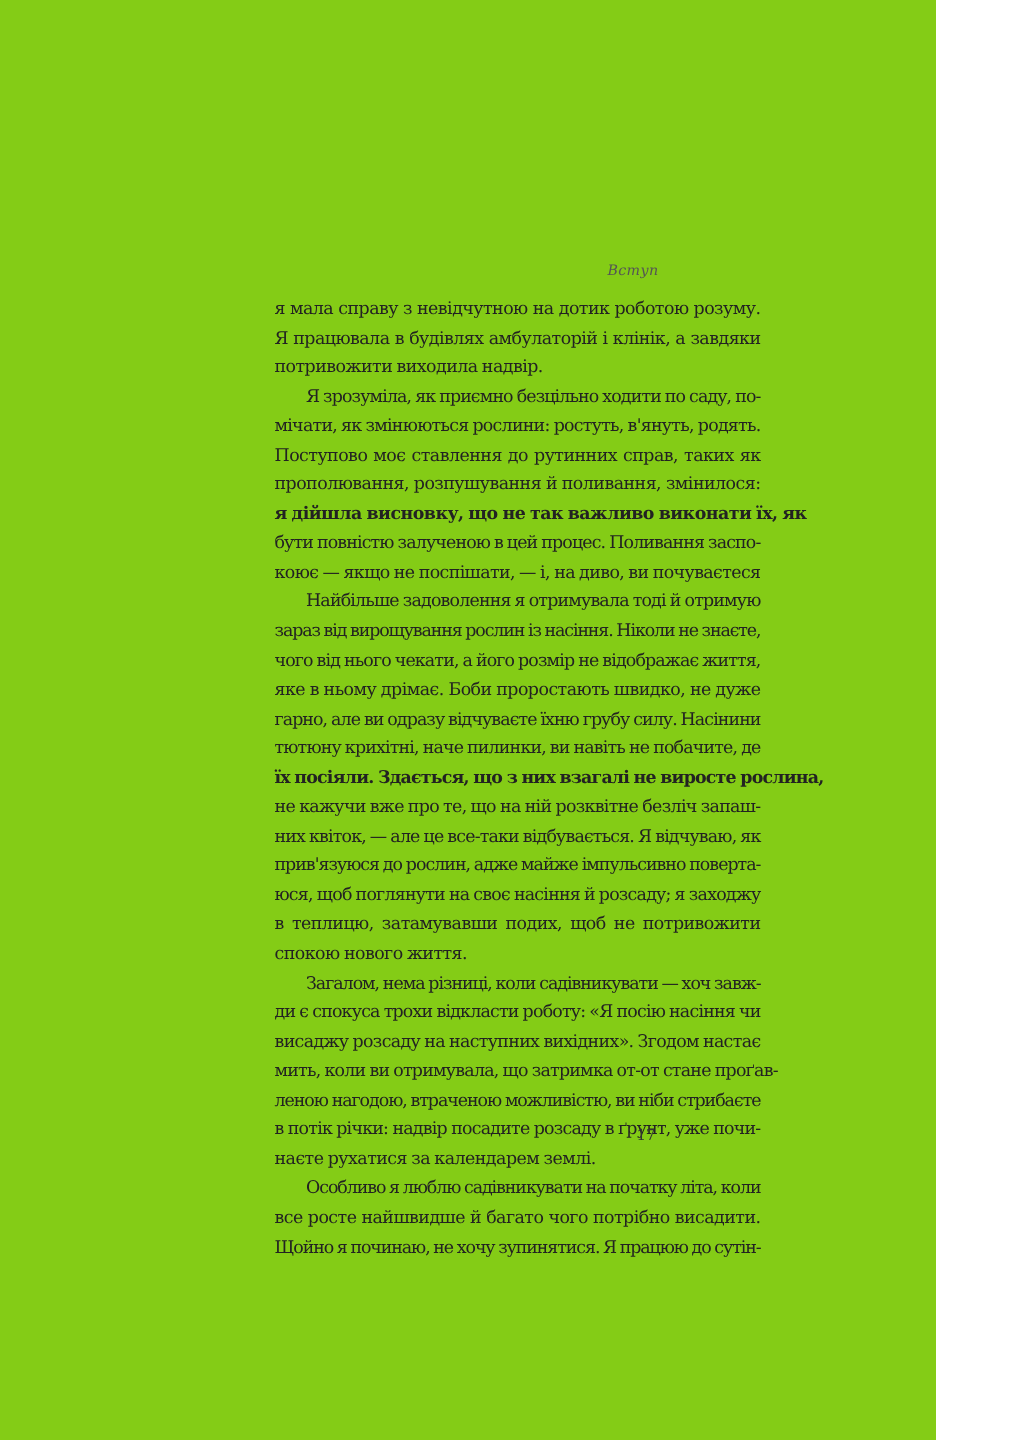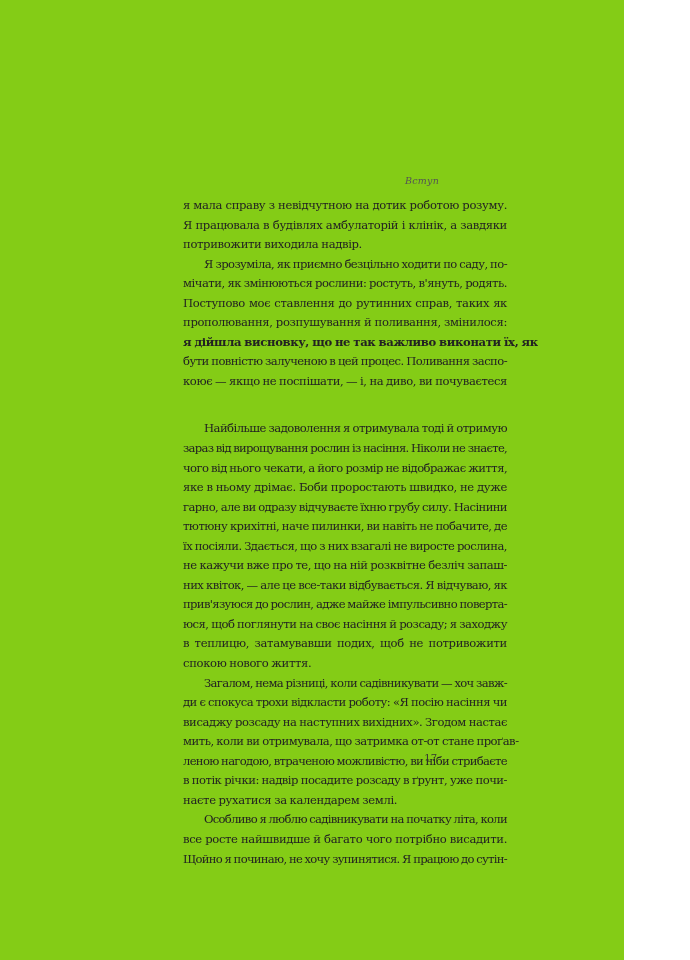--- a/index.html
+++ b/index.html
@@ -72,27 +72,27 @@
       <span class="line" style="white-space: nowrap;">я мала справу з невідчутною на дотик роботою розуму.</span>
       <span class="line" style="white-space: nowrap;">Я працювала в будівлях амбулаторій і клінік, а завдяки</span>
       <span class="line last" style="white-space: nowrap;">потривожити виходила надвір.</span>
       <span class="line indent" style="white-space: nowrap; letter-spacing: -0.579068px;">Я зрозуміла, як приємно безцільно ходити по саду, по-</span>
       <span class="line" style="white-space: nowrap; letter-spacing: -0.490067px;">мічати, як змінюються рослини: ростуть, в'януть, родять.</span>
       <span class="line" style="white-space: nowrap;">Поступово моє ставлення до рутинних справ, таких як</span>
       <span class="line" style="white-space: nowrap;">прополювання, розпушування й поливання, змінилося:</span>
       <span class="line" style="white-space: nowrap; font-weight: bold;">я дійшла висновку, що не так важливо виконати їх, як</span>
       <span class="line" style="white-space: nowrap; letter-spacing: -0.566725px;">бути повністю залученою в цей процес. Поливання заспо-</span>
       <span class="line" style="white-space: nowrap; letter-spacing: -0.397743px;">коює — якщо не поспішати, — і, на диво, ви почуваєтеся</span>
-      <span class="line indent" style="white-space: nowrap; letter-spacing: -0.542602px; margin-top: 28px;">Найбільше задоволення я отримувала тоді й отримую</span>
+      <span class="line indent" style="white-space: nowrap; letter-spacing: -0.542602px;">Найбільше задоволення я отримувала тоді й отримую</span>
       <span class="line" style="white-space: nowrap; letter-spacing: -0.731196px;">зараз від вирощування рослин із насіння. Ніколи не знаєте,</span>
       <span class="line" style="white-space: nowrap; letter-spacing: -0.56875px;">чого від нього чекати, а його розмір не відображає життя,</span>
       <span class="line" style="white-space: nowrap;">яке в ньому дрімає. Боби проростають швидко, не дуже</span>
       <span class="line" style="white-space: nowrap; letter-spacing: -0.609868px;">гарно, але ви одразу відчуваєте їхню грубу силу. Насінини</span>
       <span class="line" style="white-space: nowrap; letter-spacing: -0.548661px;">тютюну крихітні, наче пилинки, ви навіть не побачите, де</span>
-      <span class="line" style="white-space: nowrap; letter-spacing: -0.536692px;">їх посіяли. Здається, що з них взагалі не виросте рослина,</span>
+      <span class="line" style="white-space: nowrap; letter-spacing: -0.536692px; font-weight: bold;">їх посіяли. Здається, що з них взагалі не виросте рослина,</span>
       <span class="line" style="white-space: nowrap; letter-spacing: -0.452273px;">не кажучи вже про те, що на ній розквітне безліч запаш-</span>
       <span class="line" style="white-space: nowrap; letter-spacing: -0.55097px;">них квіток, — але це все-таки відбувається. Я відчуваю, як</span>
       <span class="line" style="white-space: nowrap; letter-spacing: -0.657581px;">прив'язуюся до рослин, адже майже імпульсивно поверта-</span>
       <span class="line" style="white-space: nowrap; letter-spacing: -0.514773px;">юся, щоб поглянути на своє насіння й розсаду; я заходжу</span>
       <span class="line" style="white-space: nowrap;">в теплицю, затамувавши подих, щоб не потривожити</span>
       <span class="line last" style="white-space: nowrap;">спокою нового життя.</span>
       <span class="line indent" style="white-space: nowrap; letter-spacing: -0.680483px;">Загалом, нема різниці, коли садівникувати — хоч завж-</span>
       <span class="line" style="white-space: nowrap; letter-spacing: -0.522991px;">ди є спокуса трохи відкласти роботу: «Я посію насіння чи</span>
       <span class="line" style="white-space: nowrap; letter-spacing: -0.434021px;">висаджу розсаду на наступних вихідних». Згодом настає</span>
       <span class="line" style="white-space: nowrap; letter-spacing: -0.507366px;">мить, коли ви отримувала, що затримка от-от стане проґав-</span>

